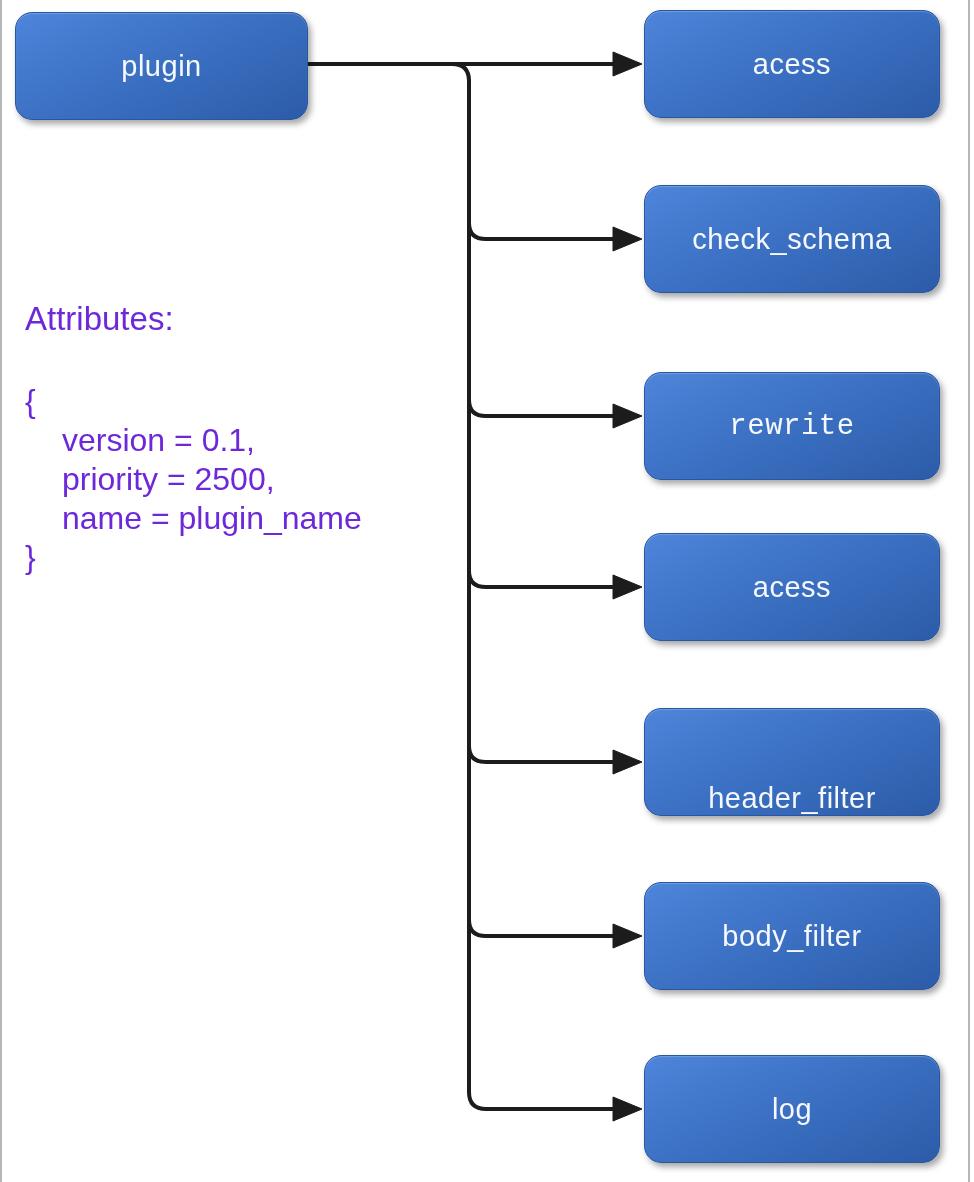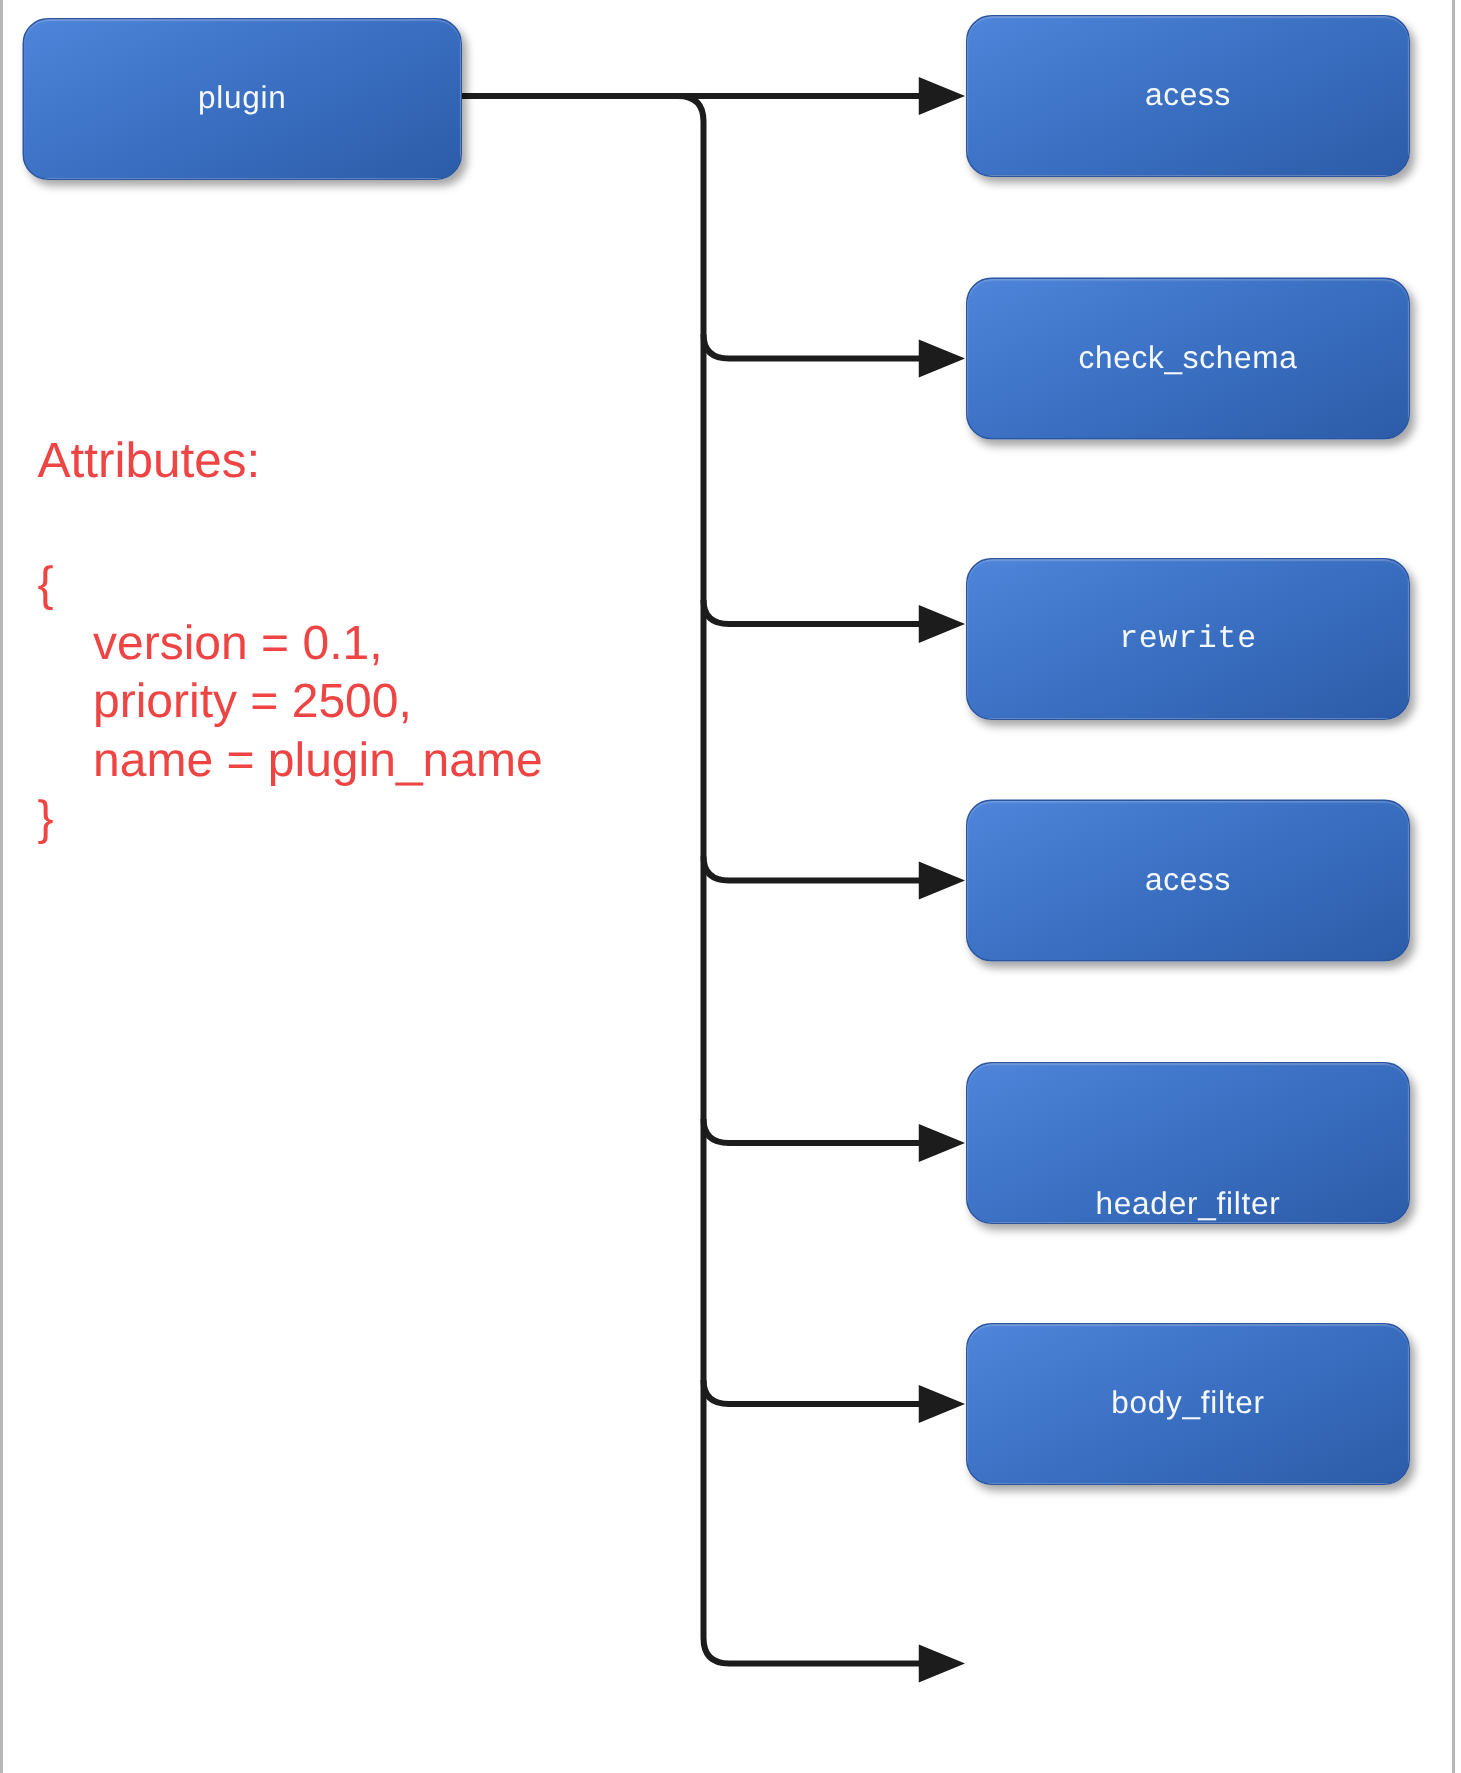--- a/index.html
+++ b/index.html
@@ -54,38 +54,38 @@
     background: linear-gradient(155deg, #4e85da 0%, #3b70c3 48%, #2c5ca8 100%);
     border: 1px solid #2a55a0;
     box-shadow: 3px 4px 6px rgba(0,0,0,0.35), inset 0 1px 1px rgba(255,255,255,0.22);
     display: flex;
     align-items: center;
     justify-content: center;
     box-sizing: border-box;
   }
   .node .label {
     color: #f5f8fd;
-    font-size: 21px;
+    font-size: 29px;
     letter-spacing: 0.5px;
   }
   .node.root  { left: 15px;  top: 12px; width: 293px; }
   .node.p0 { left: 644px; top: 10px;   }
   .node.p1 { left: 644px; top: 185px;  }
   .node.p2 { left: 644px; top: 372px; font-family: Liberation Mono, monospace;  }
   .node.p3 { left: 644px; top: 533px;  }
   .node.p4 { left: 644px; top: 708px; align-items: flex-end;  }
   .node.p5 { left: 644px; top: 882px;  }
   .node.p6 { left: 644px; top: 1055px; }
 
   
   .attrs {
     position: absolute;
     left: 25px;
-    top: 288px;
-    color: #ef4444;
+    top: 300px;
+    color: #6d28d9;
   }
   .attrs .attrs-title {
     font-size: 33px;
     margin-bottom: 44px;
   }
   .attrs .code-line {
     font-size: 32px;
     line-height: 39px;
     white-space: pre;
   }
@@ -135,20 +135,23 @@
   </div>
   <div class="node p3">
     <span class="label">acess</span>
   </div>
   <div class="node p4">
     <span class="label">header_filter</span>
   </div>
   <div class="node p5">
     <span class="label">body_filter</span>
   </div>
+  <div class="node p6">
+    <span class="label">log</span>
+  </div>
 
   <div class="attrs">
     <div class="attrs-title">Attributes:</div>
     <div class="code-line">{</div>
     <div class="code-line indent">version = 0.1,</div>
     <div class="code-line indent">priority = 2500,</div>
     <div class="code-line indent">name = plugin_name</div>
     <div class="code-line">}</div>
   </div>
 

